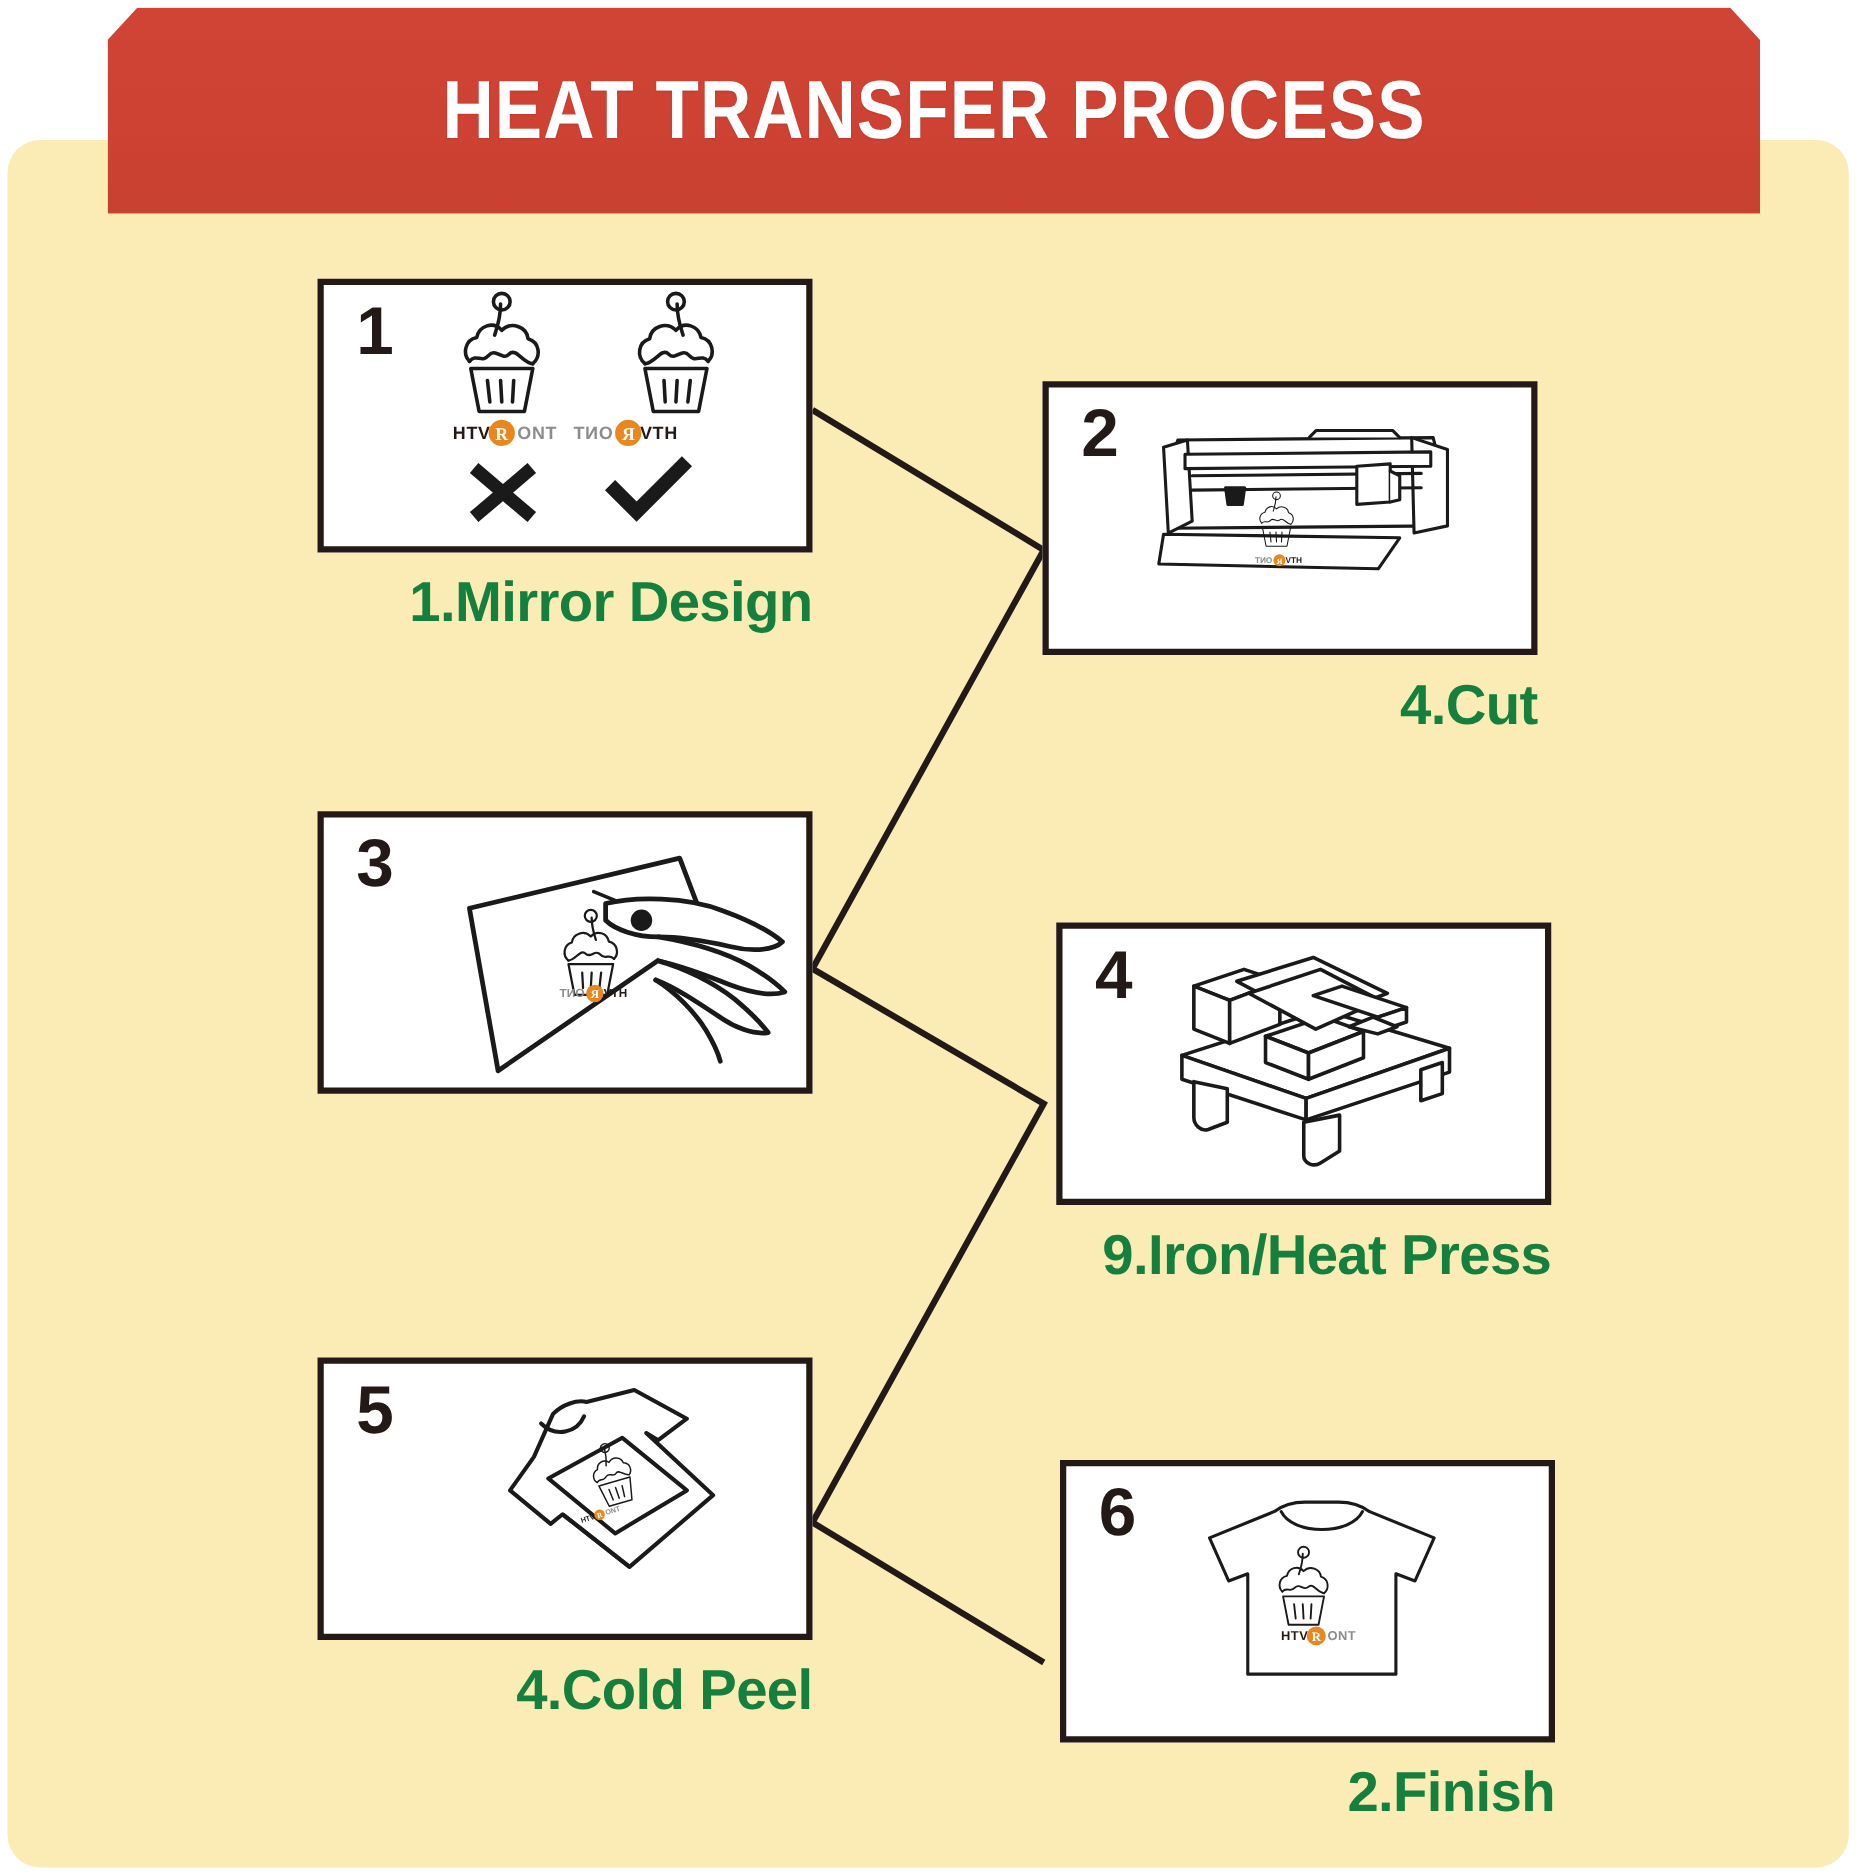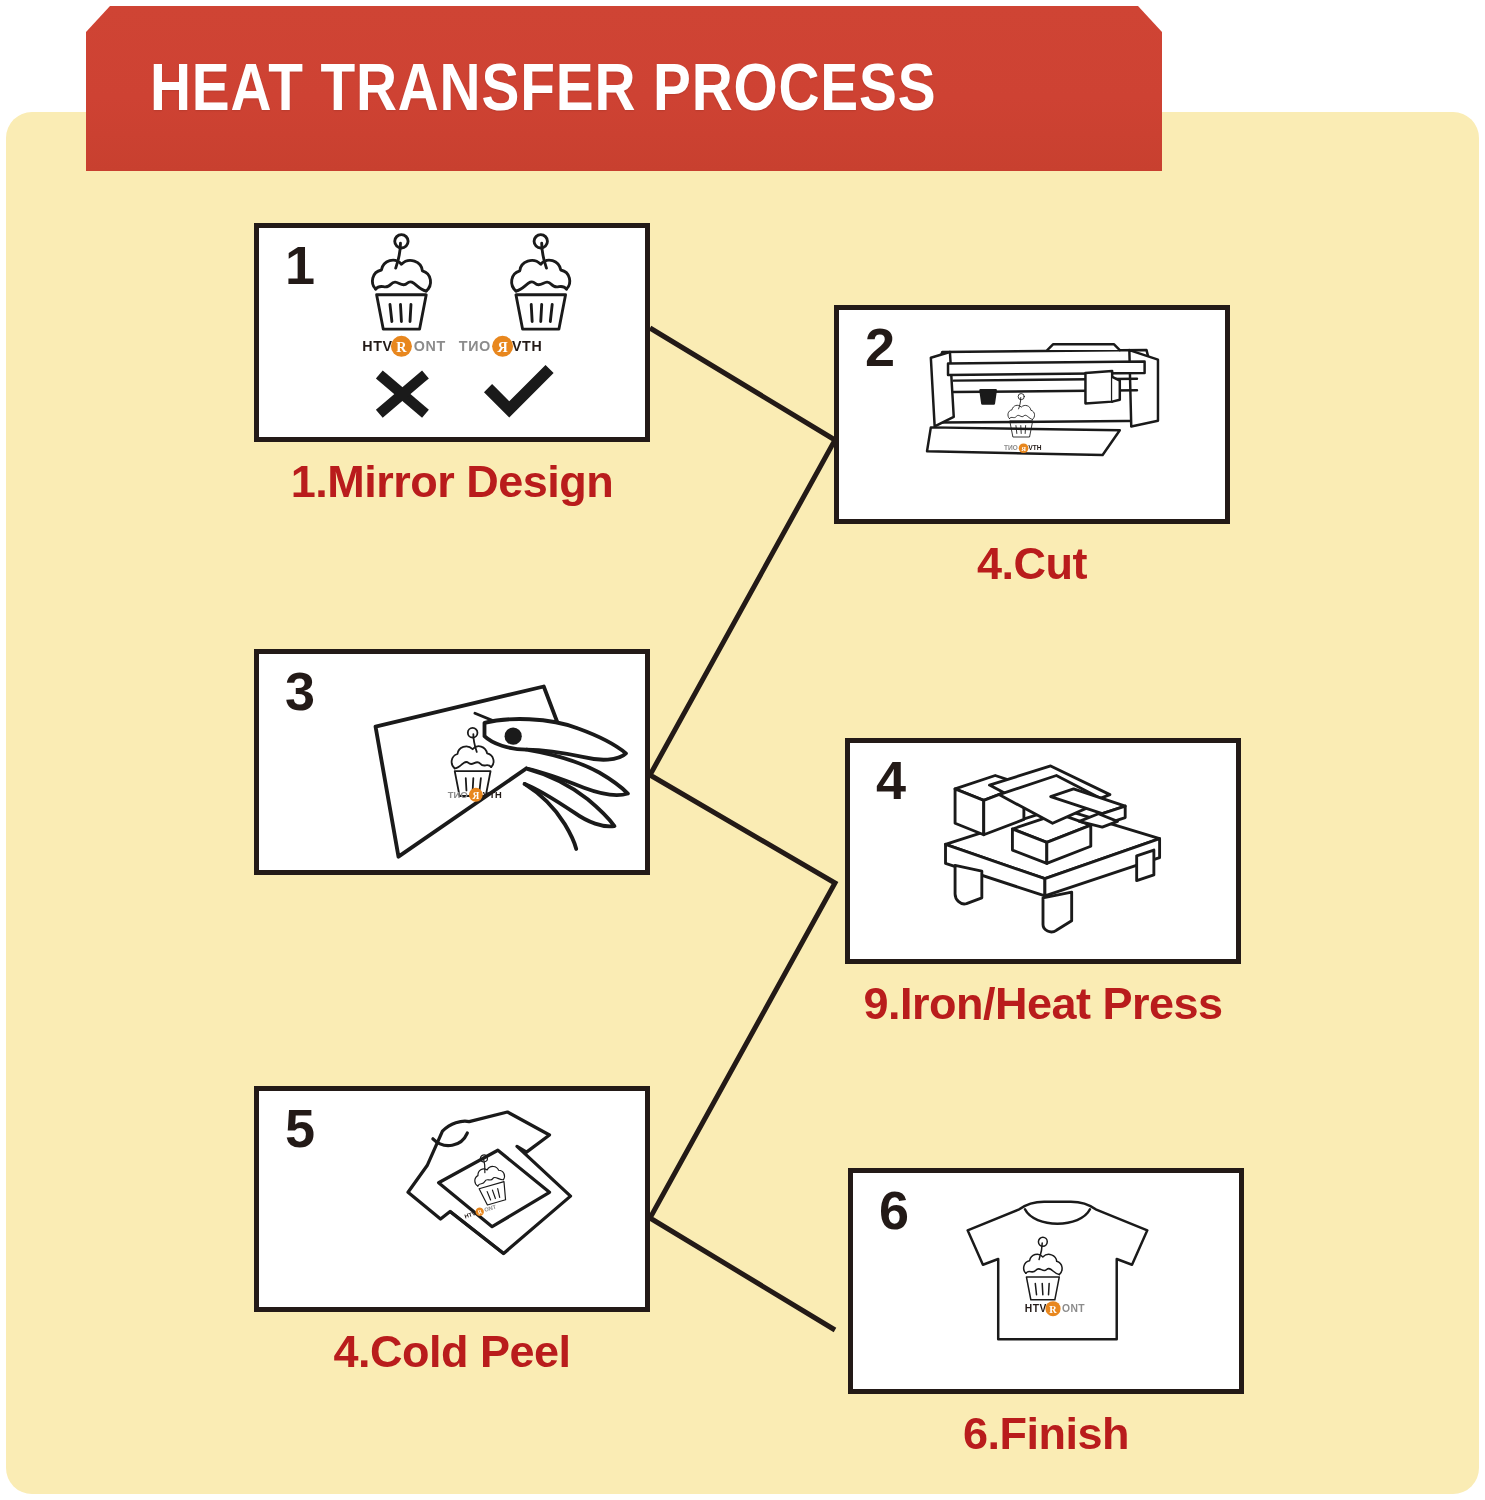--- a/index.html
+++ b/index.html
@@ -30,26 +30,27 @@
     height: 1382px;
     background: #FAECB4;
     border-radius: 26px;
   }
 
   
   .banner {
     position: absolute;
     left: 86px;
     top: 6px;
-    width: 1076px;
+    width: 1322px;
     height: 165px;
     background: linear-gradient(180deg, #CF4434 0%, #CE4233 55%, #C8402F 100%);
     clip-path: polygon(24px 0, calc(100% - 24px) 0, 100% 26px, 100% 100%, 0 100%, 0 26px);
     display: flex;
     align-items: center;
+    justify-content: center;
     box-shadow: 0 2px 3px rgba(0,0,0,0.12);
   }
   .banner-title {
     color: #ffffff;
     font-family: "Liberation Sans", sans-serif;
     font-weight: bold;
     font-size: 66px;
     letter-spacing: 1px;
     transform: scaleX(0.86);
     transform-origin: center;
@@ -83,25 +84,25 @@
     left: 26px;
     top: 10px;
     font-family: "Liberation Sans", sans-serif;
     font-weight: bold;
     font-size: 54px;
     color: #231A17;
     line-height: 1;
   }
   .step-label {
     margin-top: 14px;
-    text-align: center;
+    text-align: right;
     font-family: "Liberation Sans", sans-serif;
     font-weight: bold;
     font-size: 45px;
-    color: #b91c1c;
+    color: #15803d;
     letter-spacing: -0.5px;
     white-space: nowrap;
   }
   .art {
     position: absolute;
     left: 0; top: 0;
     width: 100%;
     height: 100%;
   }
 
@@ -358,16 +359,16 @@
           <path d="M33 72 L35 90 M44 72 L45 90 M55 72 L54 90"></path>
         </g>
         <g transform="translate(196,142) scale(0.72) translate(-132,-124)">
           <text class="brand-blk" x="104" y="129" font-family="Liberation Sans, sans-serif" font-size="15" font-weight="bold" letter-spacing="0.6">HTV</text>
           <circle class="brand-org" cx="145" cy="124" r="11"></circle>
           <text fill="#ffffff" x="145" y="130" text-anchor="middle" font-family="Liberation Serif, serif" font-size="15" font-weight="bold">R</text>
           <text class="brand-gry" x="158" y="129" font-family="Liberation Sans, sans-serif" font-size="15" font-weight="bold" letter-spacing="0.6">ONT</text>
         </g>
       </svg>
     </div>
-    <div class="step-label">6.Finish</div>
+    <div class="step-label">2.Finish</div>
   </div>
 
 </div>
 
 </body></html>

